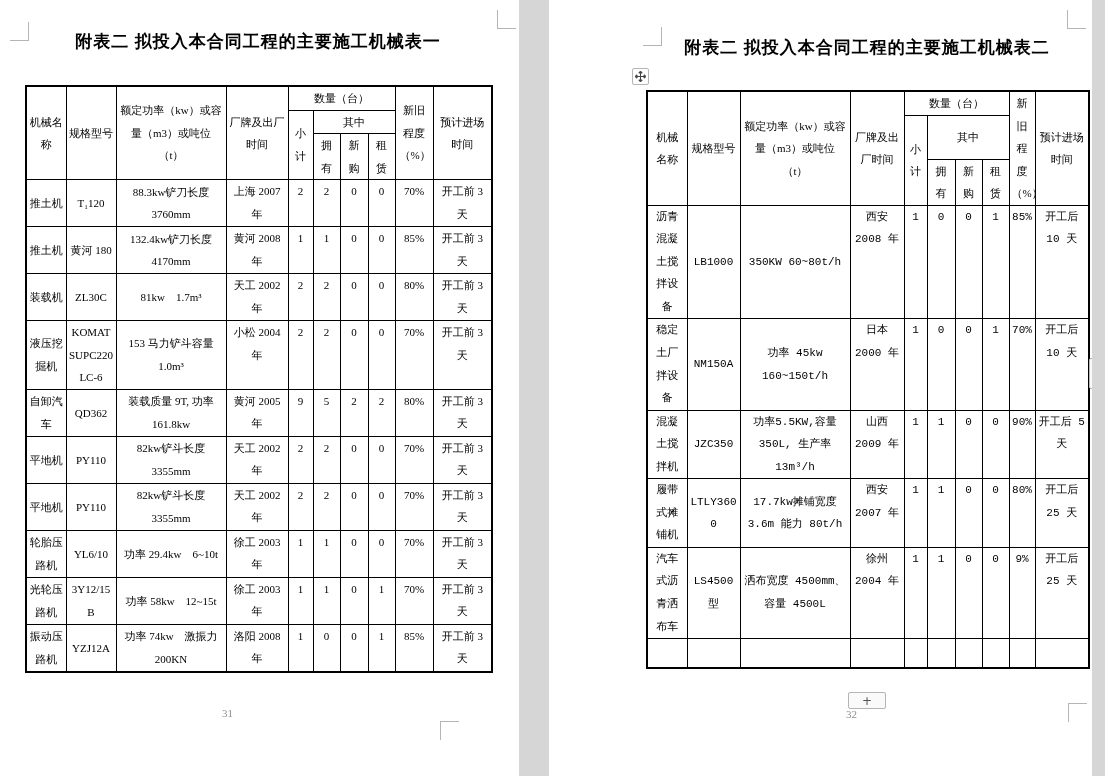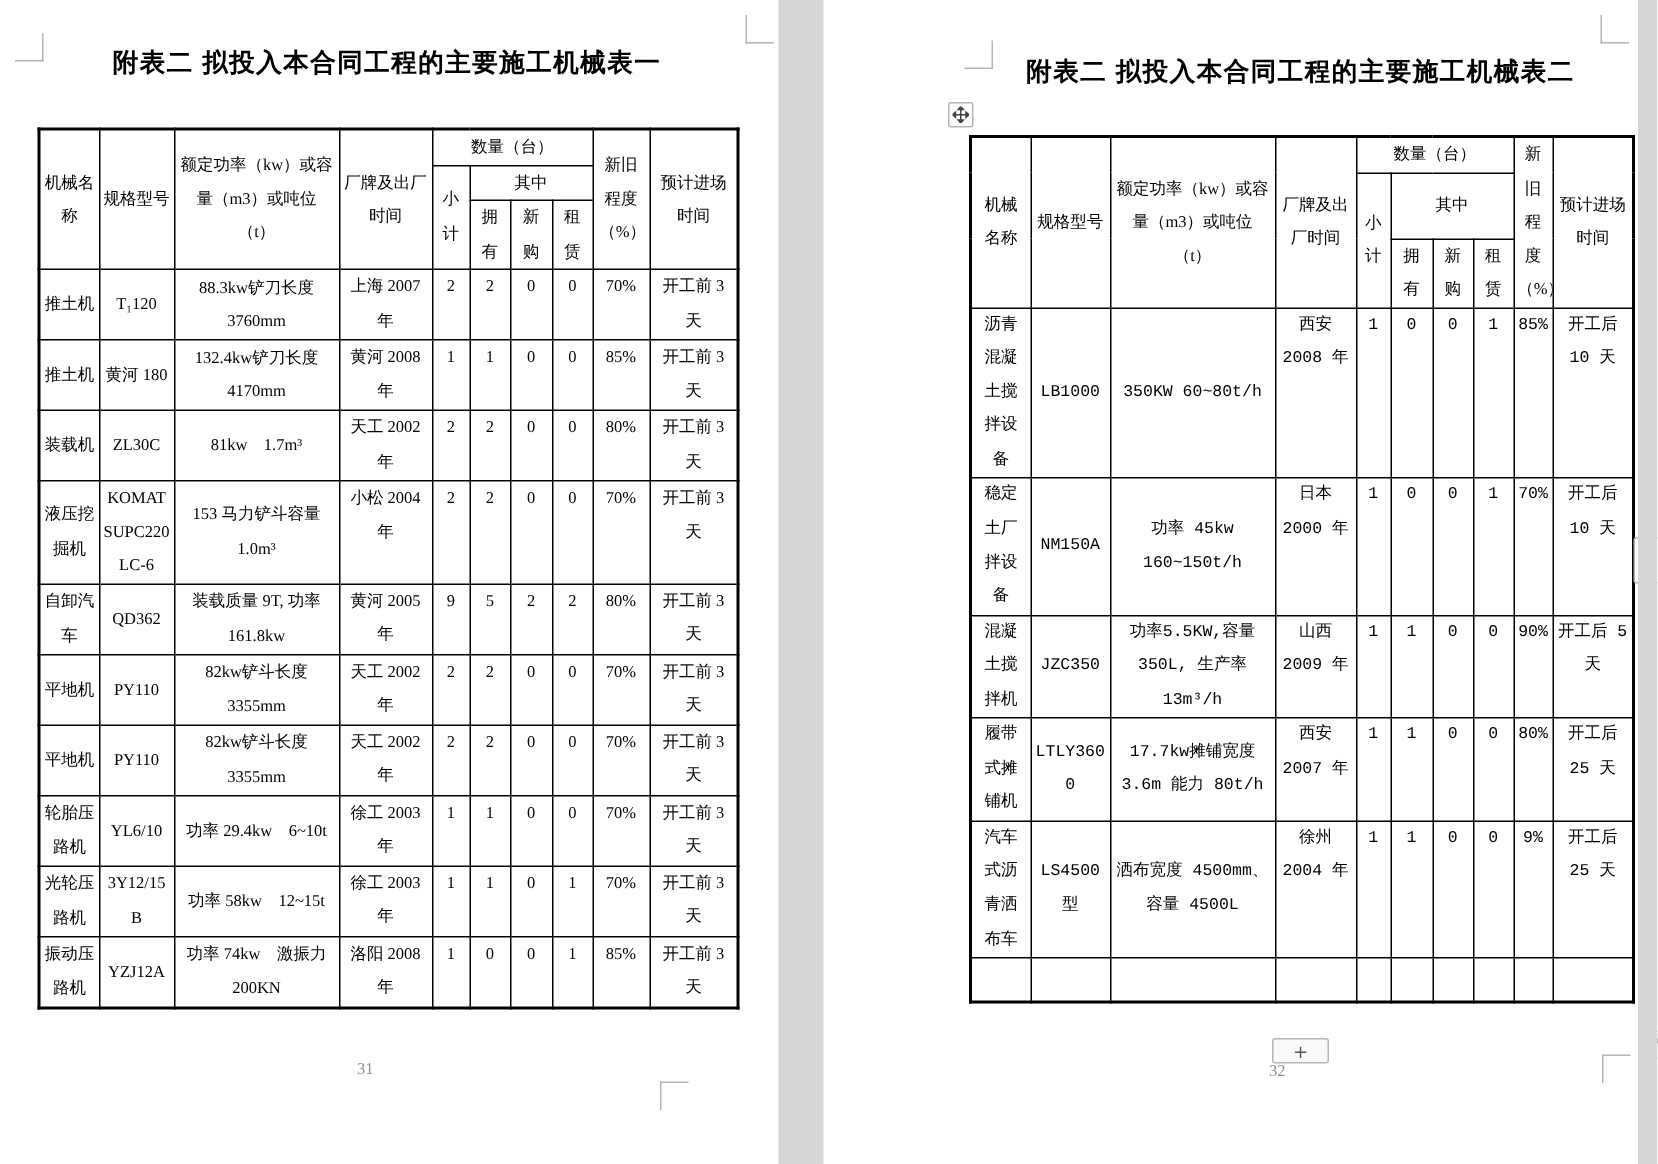--- a/index.html
+++ b/index.html
@@ -23,21 +23,21 @@
   thead th{vertical-align:middle;}
   .v{white-space:pre-line;}
   tbody td{vertical-align:top;}
   td.col-name,td.col-model,td.col-power{vertical-align:middle;}
   .col-model{word-break:break-all;}
   .t-left tbody td{height:46px;}
   .t-right tbody td{height:28px;font-family:Liberation Mono, monospace;}
   .t-right .col-name{padding:0 7px;}
   .t-left .col-condition{padding:0 4px;}
   .pagenum{position:absolute;font-size:11px;color:#8f8f8f;}
-  .pn-left{left:238px;top:707px;}
+  .pn-left{left:222px;top:707px;}
   .pn-right{left:276px;top:708px;}
   .mark{position:absolute;width:18px;height:18px;}
   .m-tl{border-right:1px solid #b5b5b5;border-bottom:1px solid #b5b5b5;}
   .m-tr{border-left:1px solid #b5b5b5;border-bottom:1px solid #b5b5b5;}
   .m-br{border-top:1px solid #b5b5b5;border-left:1px solid #b5b5b5;}
   .widget{position:absolute;background:#fafafa;border:1px solid #b5b5b5;border-radius:2px;
           color:#555;font-family:"DejaVu Sans",sans-serif;display:flex;align-items:center;justify-content:center;}
   .move-handle{left:62px;top:68px;width:15px;height:15px;background:#fff;}
   .plus-side{left:519px;top:358px;width:19px;height:29px;font-size:13px;}
   .plus-bottom{left:278px;top:692px;width:36px;height:15px;font-size:12px;}

